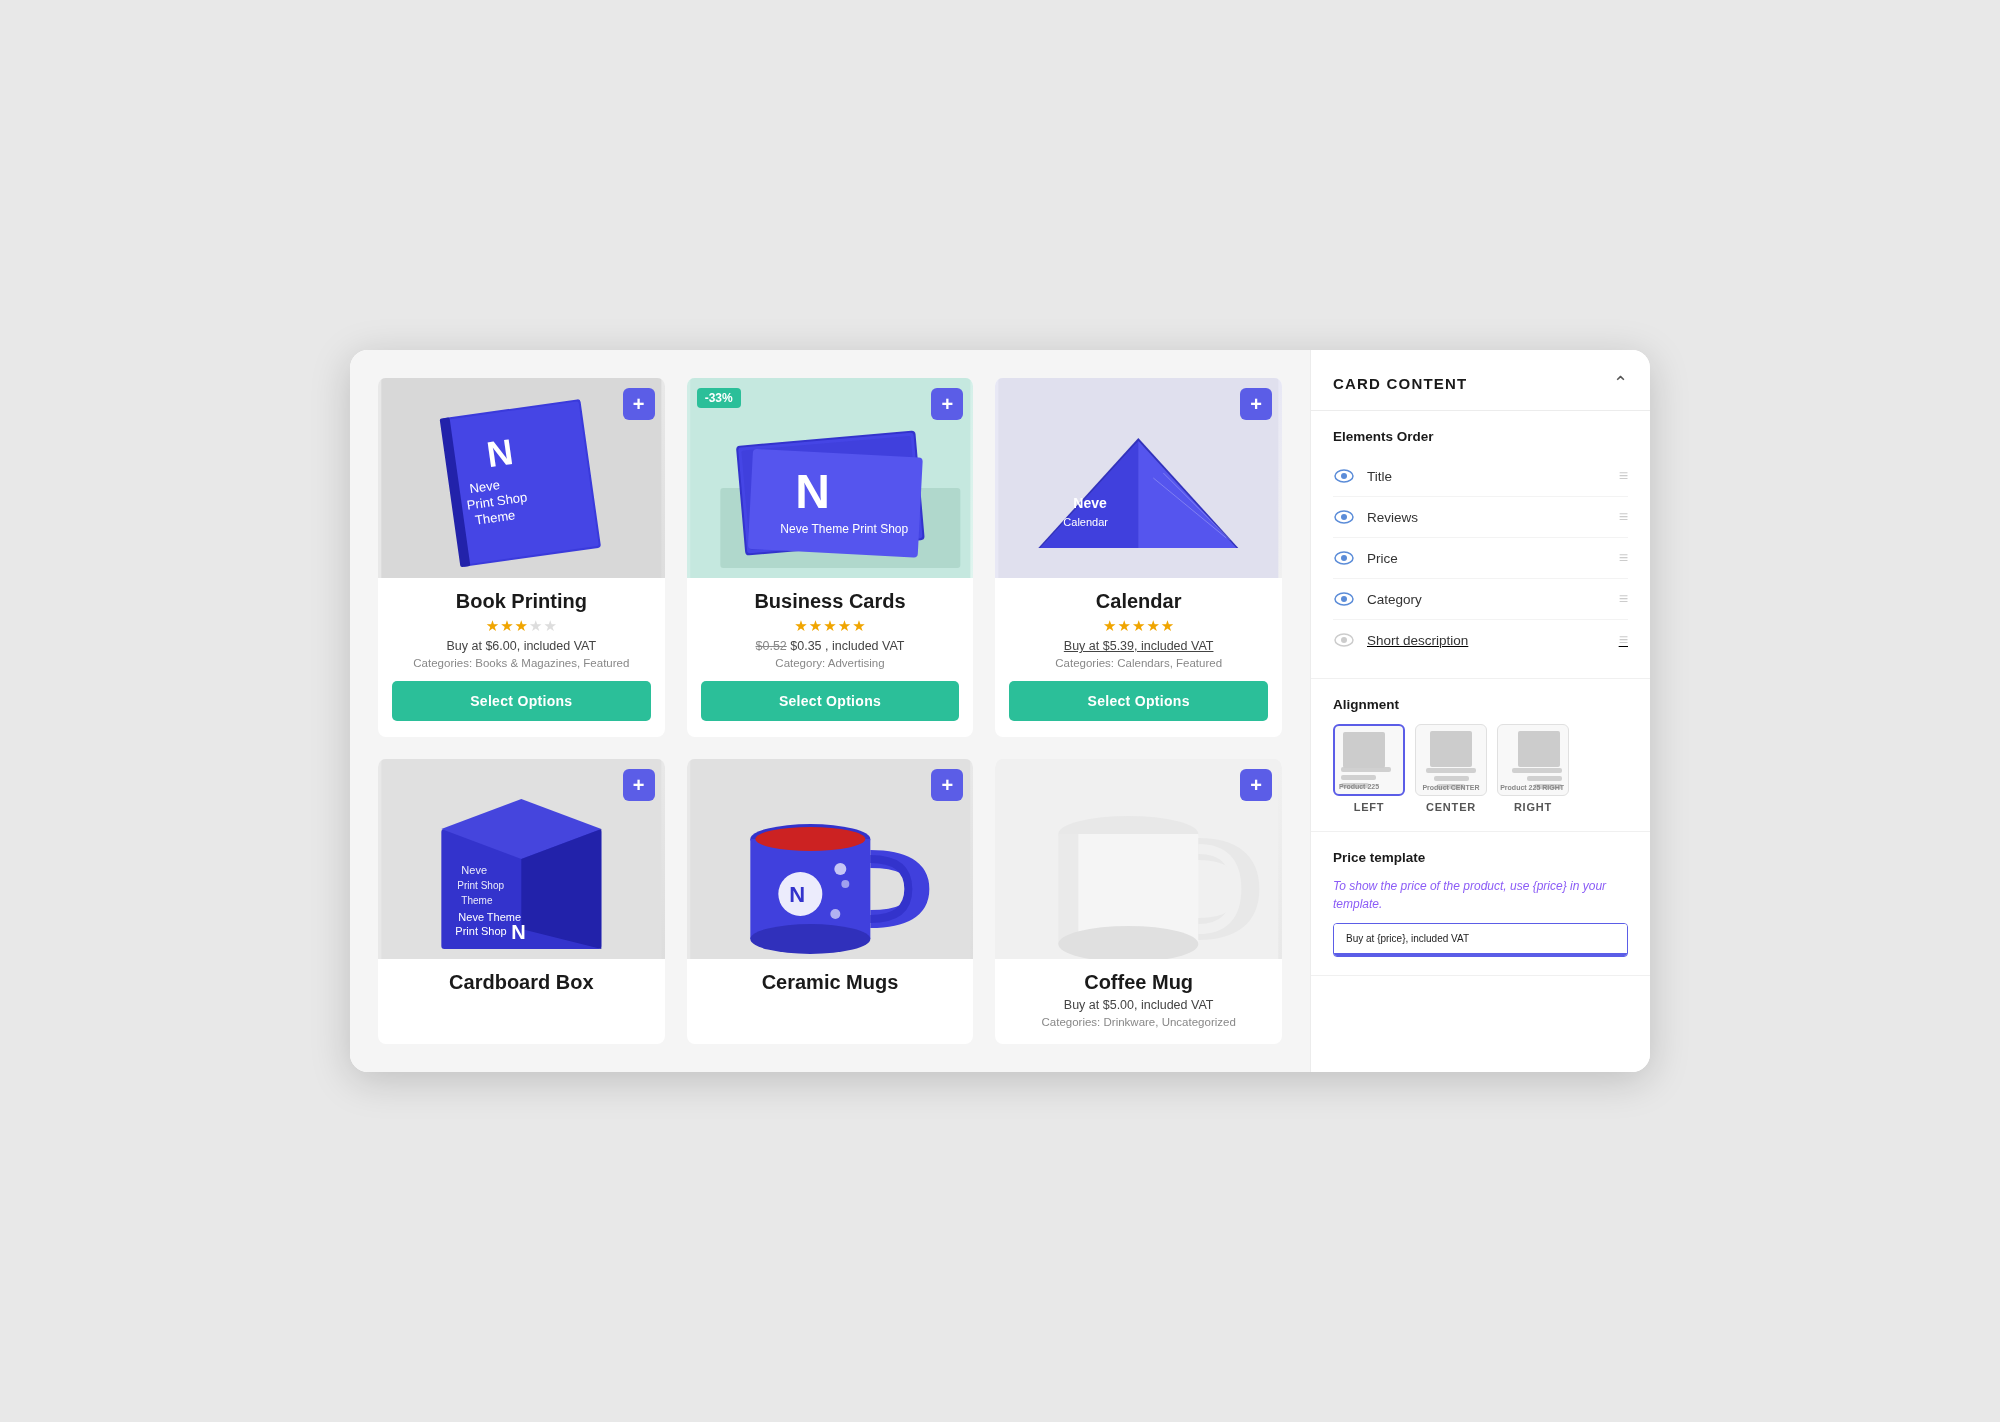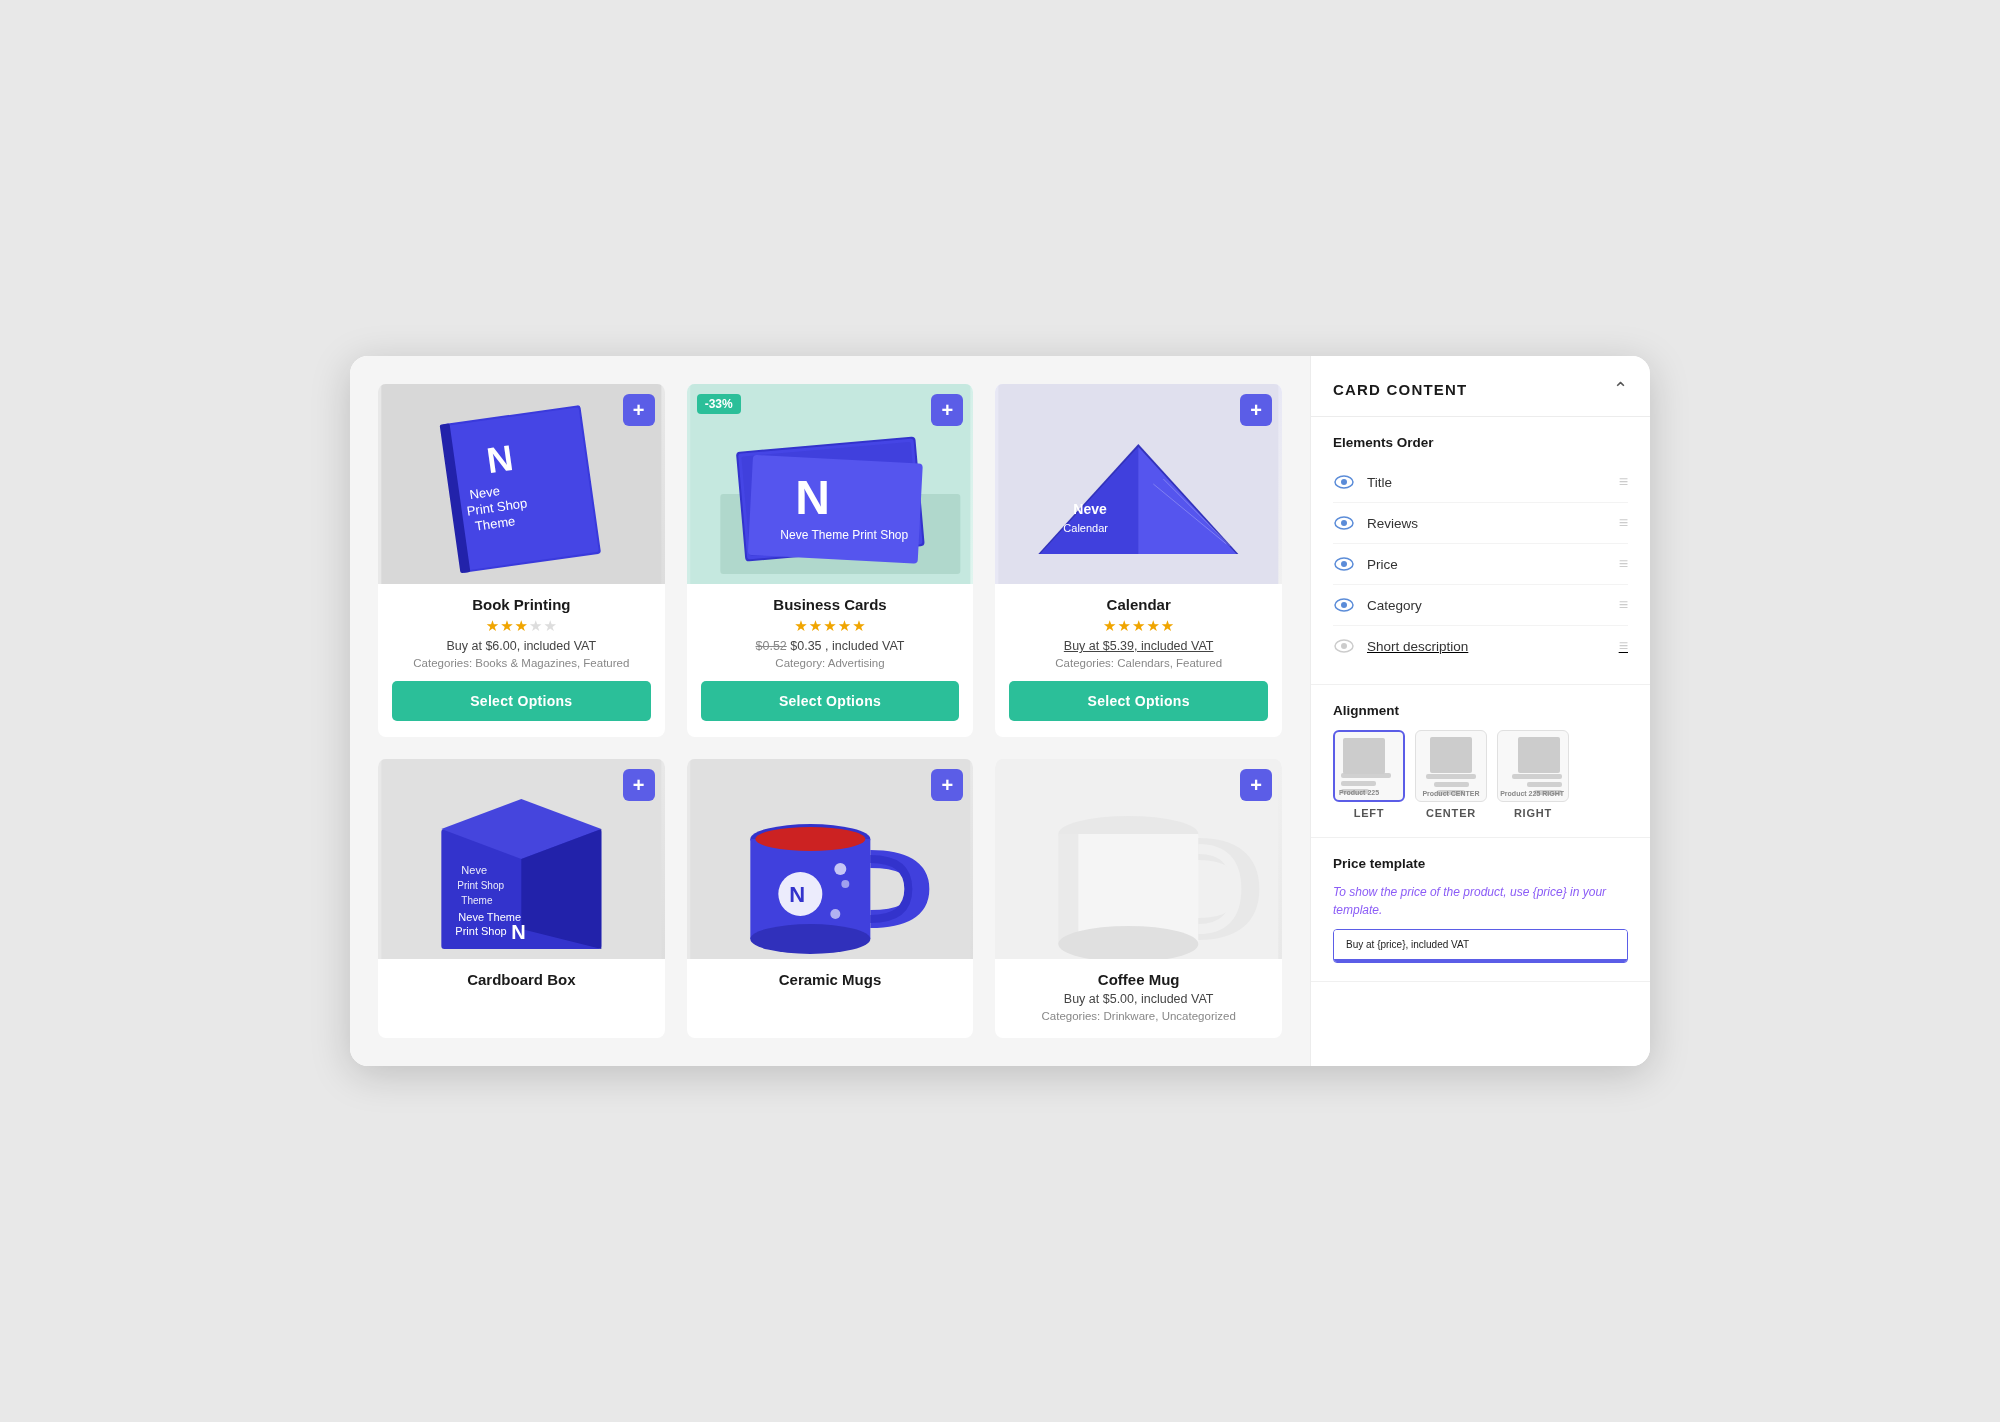--- a/index.html
+++ b/index.html
@@ -83,21 +83,21 @@
     }
     .product-card-body {
       padding: 12px 14px 16px;
       width: 100%;
       display: flex;
       flex-direction: column;
       align-items: center;
       gap: 4px;
     }
     .product-title {
-      font-size: 15px;
+      font-size: 20px;
       font-weight: 700;
       color: #1a1a1a;
       text-align: center;
     }
     .product-stars {
       display: flex;
       gap: 1px;
     }
     .star { font-size: 15px; color: #f0a500; }
     .star.empty { color: #ddd; }

